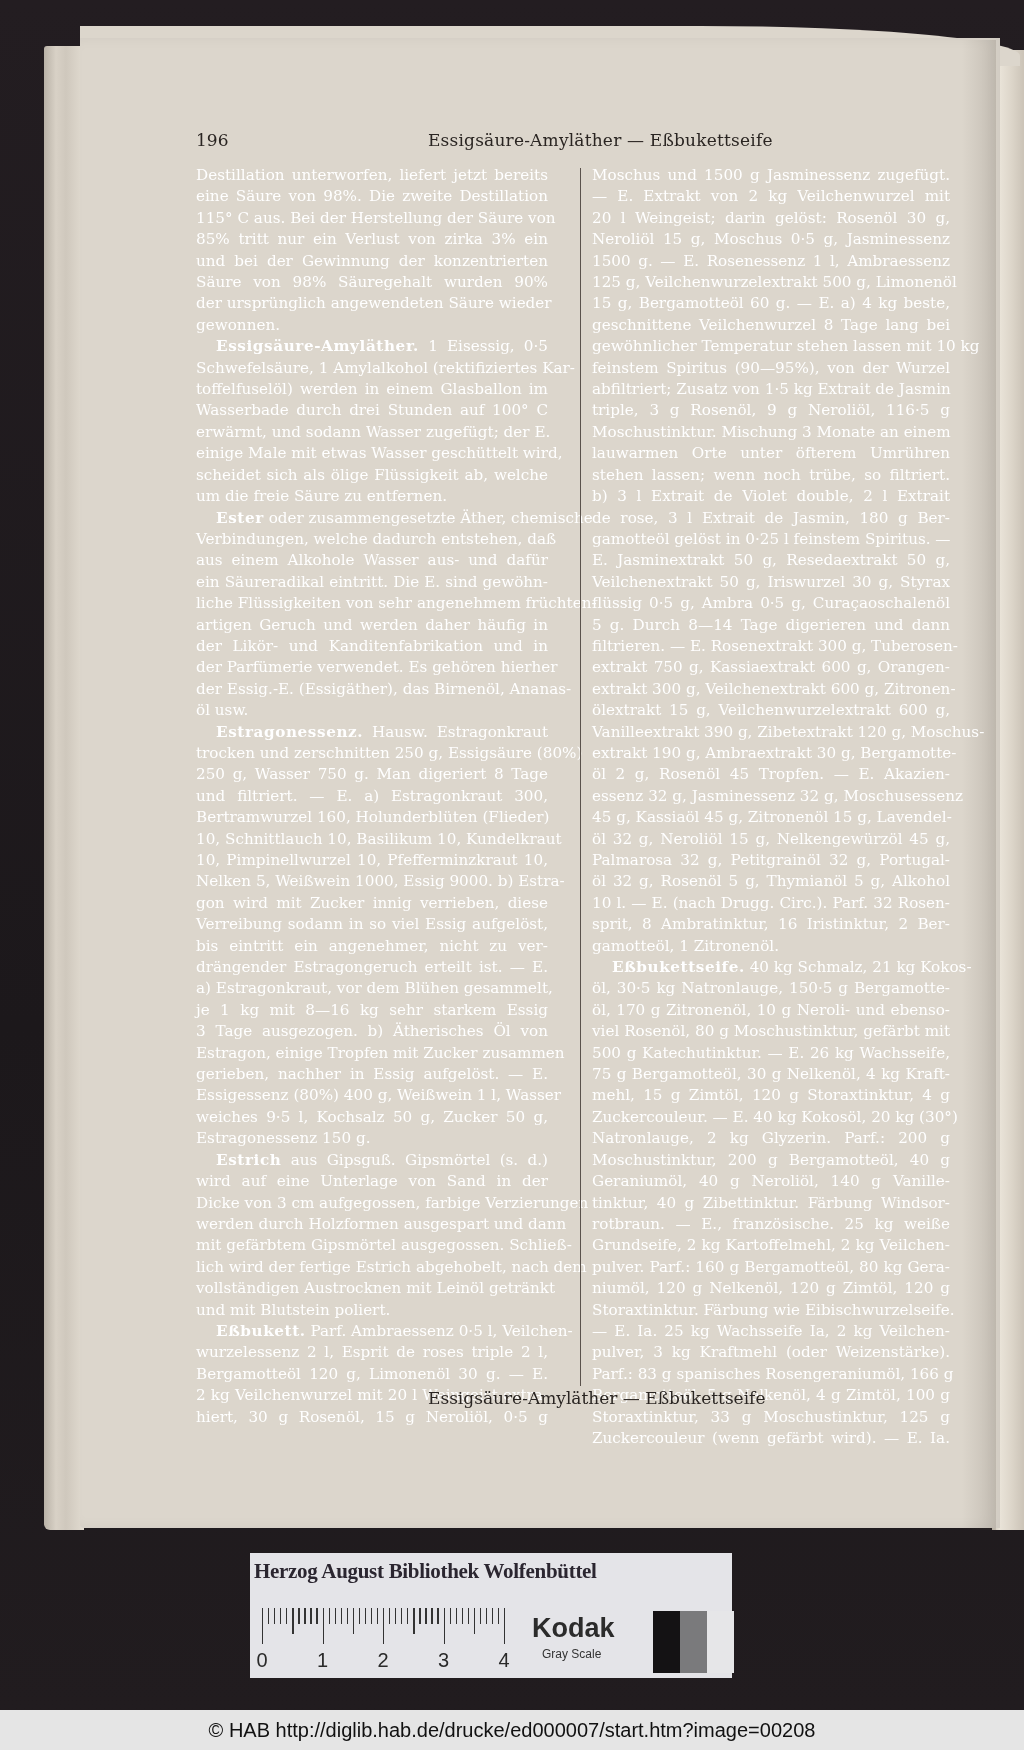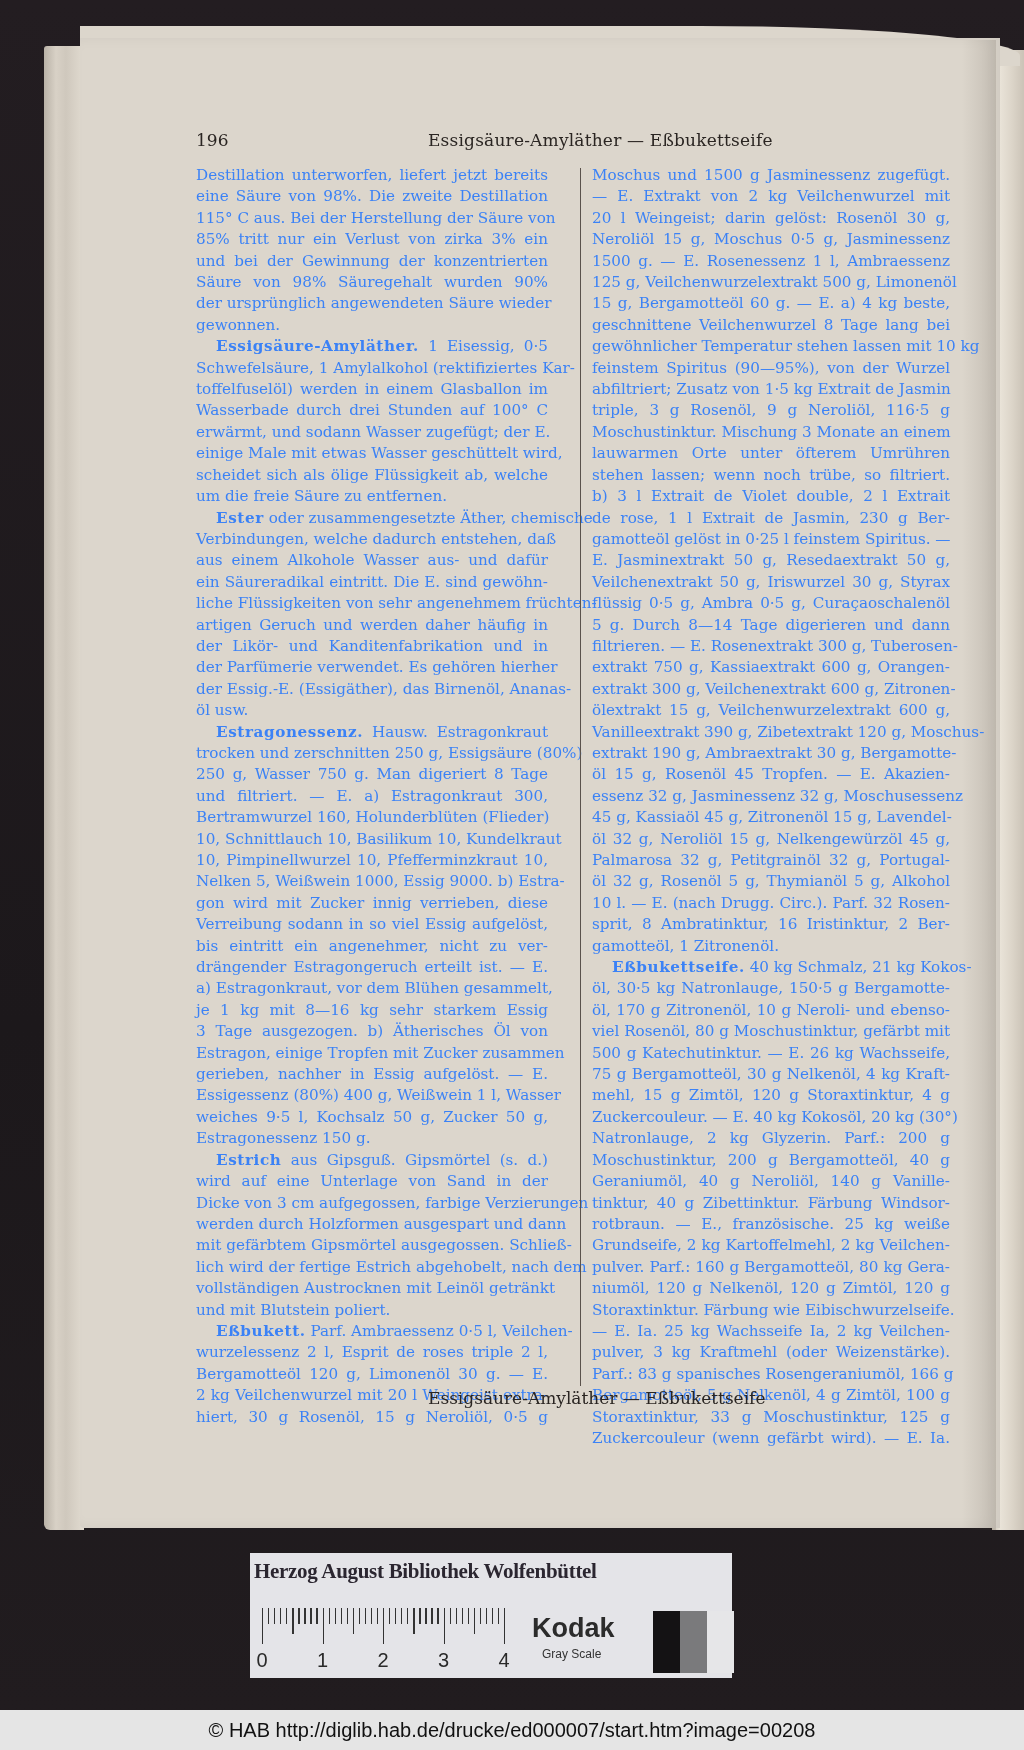--- a/index.html
+++ b/index.html
@@ -39,21 +39,21 @@
     }
     .running-head {
       position:absolute; top:130px; left:174px; width:730px; height:26px;
       font-size:17px; color:#2a2522;
     }
     .page-number { position:absolute; left:22px; top:0; }
     .head-title { position:absolute; left:254px; top:0; letter-spacing:0.2px; }
 
     .col {
       position:absolute; top:165px; width:352px;
-      font-size:15.2px; line-height:21.4px; color:#3b82f6;
+      font-size:15.2px; line-height:21.4px; color:#ffffff;
       text-align:justify;
     }
     .col-left { left:196px; }
     .col-right { left:592px; width:358px; }
     .col-rule {
       position:absolute; left:580px; top:168px; width:1px; height:1218px;
       background:#5a524c;
     }
     .line { display:block; white-space:nowrap; text-align:justify; text-align-last:justify; overflow:visible; }
     .line.last { text-align-last:left; }
@@ -186,33 +186,33 @@
     <span class="line">15 g, Bergamotteöl 60 g. — E. a) 4 kg beste,</span>
     <span class="line">geschnittene Veilchenwurzel 8 Tage lang bei</span>
     <span class="line">gewöhnlicher Temperatur stehen lassen mit 10 kg</span>
     <span class="line">feinstem Spiritus (90—95%), von der Wurzel</span>
     <span class="line">abfiltriert; Zusatz von 1·5 kg Extrait de Jasmin</span>
     <span class="line">triple, 3 g Rosenöl, 9 g Neroliöl, 116·5 g</span>
     <span class="line">Moschustinktur. Mischung 3 Monate an einem</span>
     <span class="line">lauwarmen Orte unter öfterem Umrühren</span>
     <span class="line">stehen lassen; wenn noch trübe, so filtriert.</span>
     <span class="line">b) 3 l Extrait de Violet double, 2 l Extrait</span>
-    <span class="line">de rose, 1 l Extrait de Jasmin, 230 g Ber-</span>
+    <span class="line">de rose, 3 l Extrait de Jasmin, 180 g Ber-</span>
     <span class="line">gamotteöl gelöst in 0·25 l feinstem Spiritus. —</span>
     <span class="line">E. Jasminextrakt 50 g, Resedaextrakt 50 g,</span>
     <span class="line">Veilchenextrakt 50 g, Iriswurzel 30 g, Styrax</span>
     <span class="line">flüssig 0·5 g, Ambra 0·5 g, Curaçaoschalenöl</span>
     <span class="line">5 g. Durch 8—14 Tage digerieren und dann</span>
     <span class="line">filtrieren. — E. Rosenextrakt 300 g, Tuberosen-</span>
     <span class="line">extrakt 750 g, Kassiaextrakt 600 g, Orangen-</span>
     <span class="line">extrakt 300 g, Veilchenextrakt 600 g, Zitronen-</span>
     <span class="line">ölextrakt 15 g, Veilchenwurzelextrakt 600 g,</span>
     <span class="line">Vanilleextrakt 390 g, Zibetextrakt 120 g, Moschus-</span>
     <span class="line">extrakt 190 g, Ambraextrakt 30 g, Bergamotte-</span>
-    <span class="line">öl 15 g, Rosenöl 45 Tropfen. — E. Akazien-</span>
+    <span class="line">öl 2 g, Rosenöl 45 Tropfen. — E. Akazien-</span>
     <span class="line">essenz 32 g, Jasminessenz 32 g, Moschusessenz</span>
     <span class="line">45 g, Kassiaöl 45 g, Zitronenöl 15 g, Lavendel-</span>
     <span class="line">öl 32 g, Neroliöl 15 g, Nelkengewürzöl 45 g,</span>
     <span class="line">Palmarosa 32 g, Petitgrainöl 32 g, Portugal-</span>
     <span class="line">öl 32 g, Rosenöl 5 g, Thymianöl 5 g, Alkohol</span>
     <span class="line">10 l. — E. (nach Drugg. Circ.). Parf. 32 Rosen-</span>
     <span class="line">sprit, 8 Ambratinktur, 16 Iristinktur, 2 Ber-</span>
     <span class="line last">gamotteöl, 1 Zitronenöl.</span>
     <span class="line indent"><span class="kw">Eßbukettseife.</span> 40 kg Schmalz, 21 kg Kokos-</span>
     <span class="line">öl, 30·5 kg Natronlauge, 150·5 g Bergamotte-</span>

